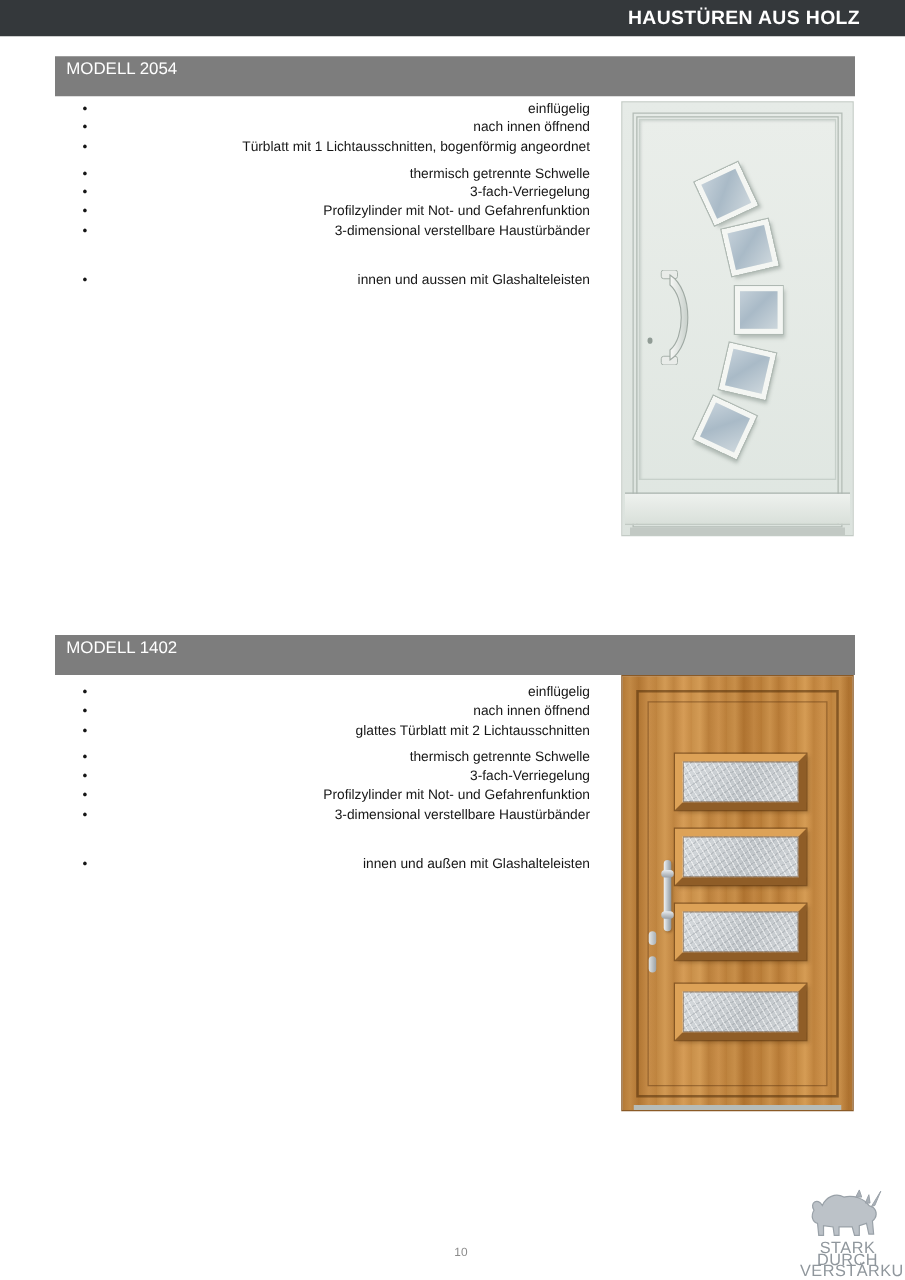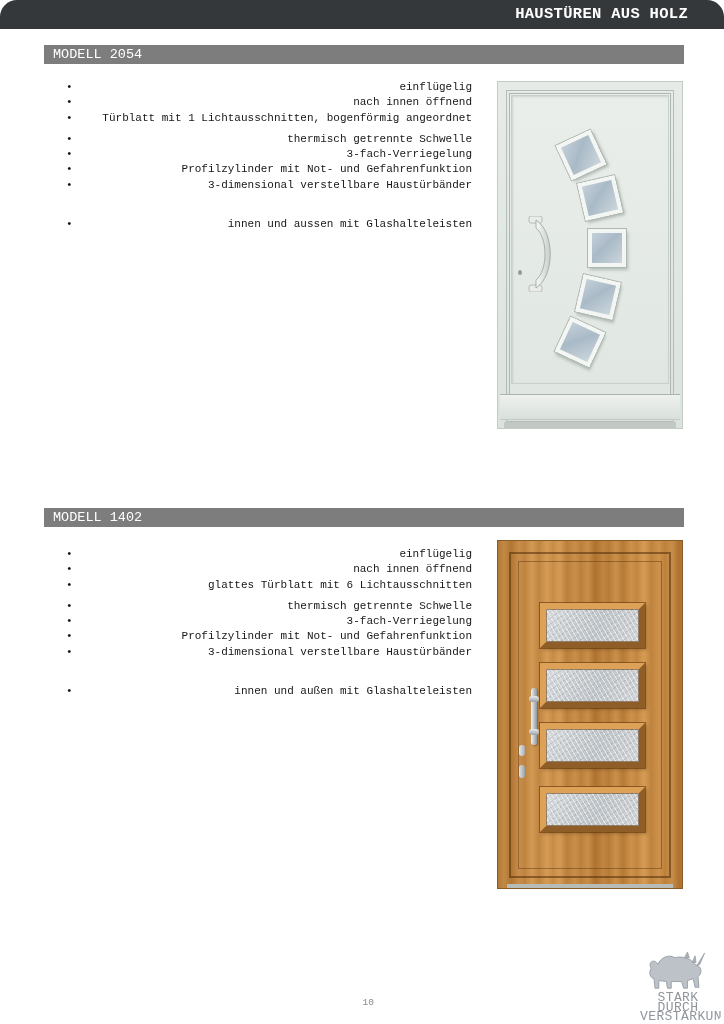--- a/index.html
+++ b/index.html
@@ -1,28 +1,28 @@
 <!DOCTYPE html>
 <html><head>
 <meta charset="utf-8">
 <style>
   html,body{margin:0;padding:0;background:#ffffff;}
   .page{
     position:relative;width:724px;height:1024px;background:#ffffff;overflow:hidden;
-    font-family:Liberation Mono, monospace;color:#161616;border-radius:17px;
+    font-family:Liberation Sans, sans-serif;color:#161616;
   }
   
   .topbar{
     position:absolute;left:0;top:0;width:724px;height:29px;background:#34383b;
     color:#fff;font-size:15.5px;font-weight:bold;letter-spacing:.3px;
     line-height:29px;text-align:right;padding-right:36px;box-sizing:border-box;
   }
   
   .modelbar{
-    position:absolute;left:44px;width:640px;height:19px;background:#7d7d7d;
+    position:absolute;left:44px;width:640px;height:32px;background:#7d7d7d;
     color:#fff;font-size:13.5px;line-height:19px;padding-left:9px;box-sizing:border-box;
   }
   .modelbar.s1{top:45px;}
   .modelbar.s2{top:508px;}
   
   .speclist{position:absolute;left:62px;width:410px;margin:0;padding:0;list-style:none;font-size:11px;text-align:right;}
   .speclist.s1{top:80px;}
   .speclist.s2{top:547px;}
   .speclist li{position:relative;padding-left:22px;line-height:15.3px;}
   .speclist li::before{content:"•";position:absolute;left:4px;top:0;}
@@ -135,21 +135,21 @@
       <path d="M8,4 C27,16 27,60 8,72 L8,64 C20,54 20,22 8,12 Z" fill="url(#hgrad)" stroke="#9fa9a3" stroke-width="0.9"></path>
     </svg>
     <div class="d1-keyhole"></div>
   </div>
 
   <div class="modelbar s2">MODELL 1402</div>
 
   <ul class="speclist s2">
     <li>einflügelig</li>
     <li>nach innen öffnend</li>
-    <li>glattes Türblatt mit 6 Lichtausschnitten</li>
+    <li>glattes Türblatt mit 2 Lichtausschnitten</li>
     <li class="gap1">thermisch getrennte Schwelle</li>
     <li>3-fach-Verriegelung</li>
     <li>Profilzylinder mit Not- und Gefahrenfunktion</li>
     <li>3-dimensional verstellbare Haustürbänder</li>
     <li class="gap2">innen und außen mit Glashalteleisten</li>
   </ul>
 
   <div class="door2">
     <div class="d2-leaf">
       <div class="d2-inner"></div>

